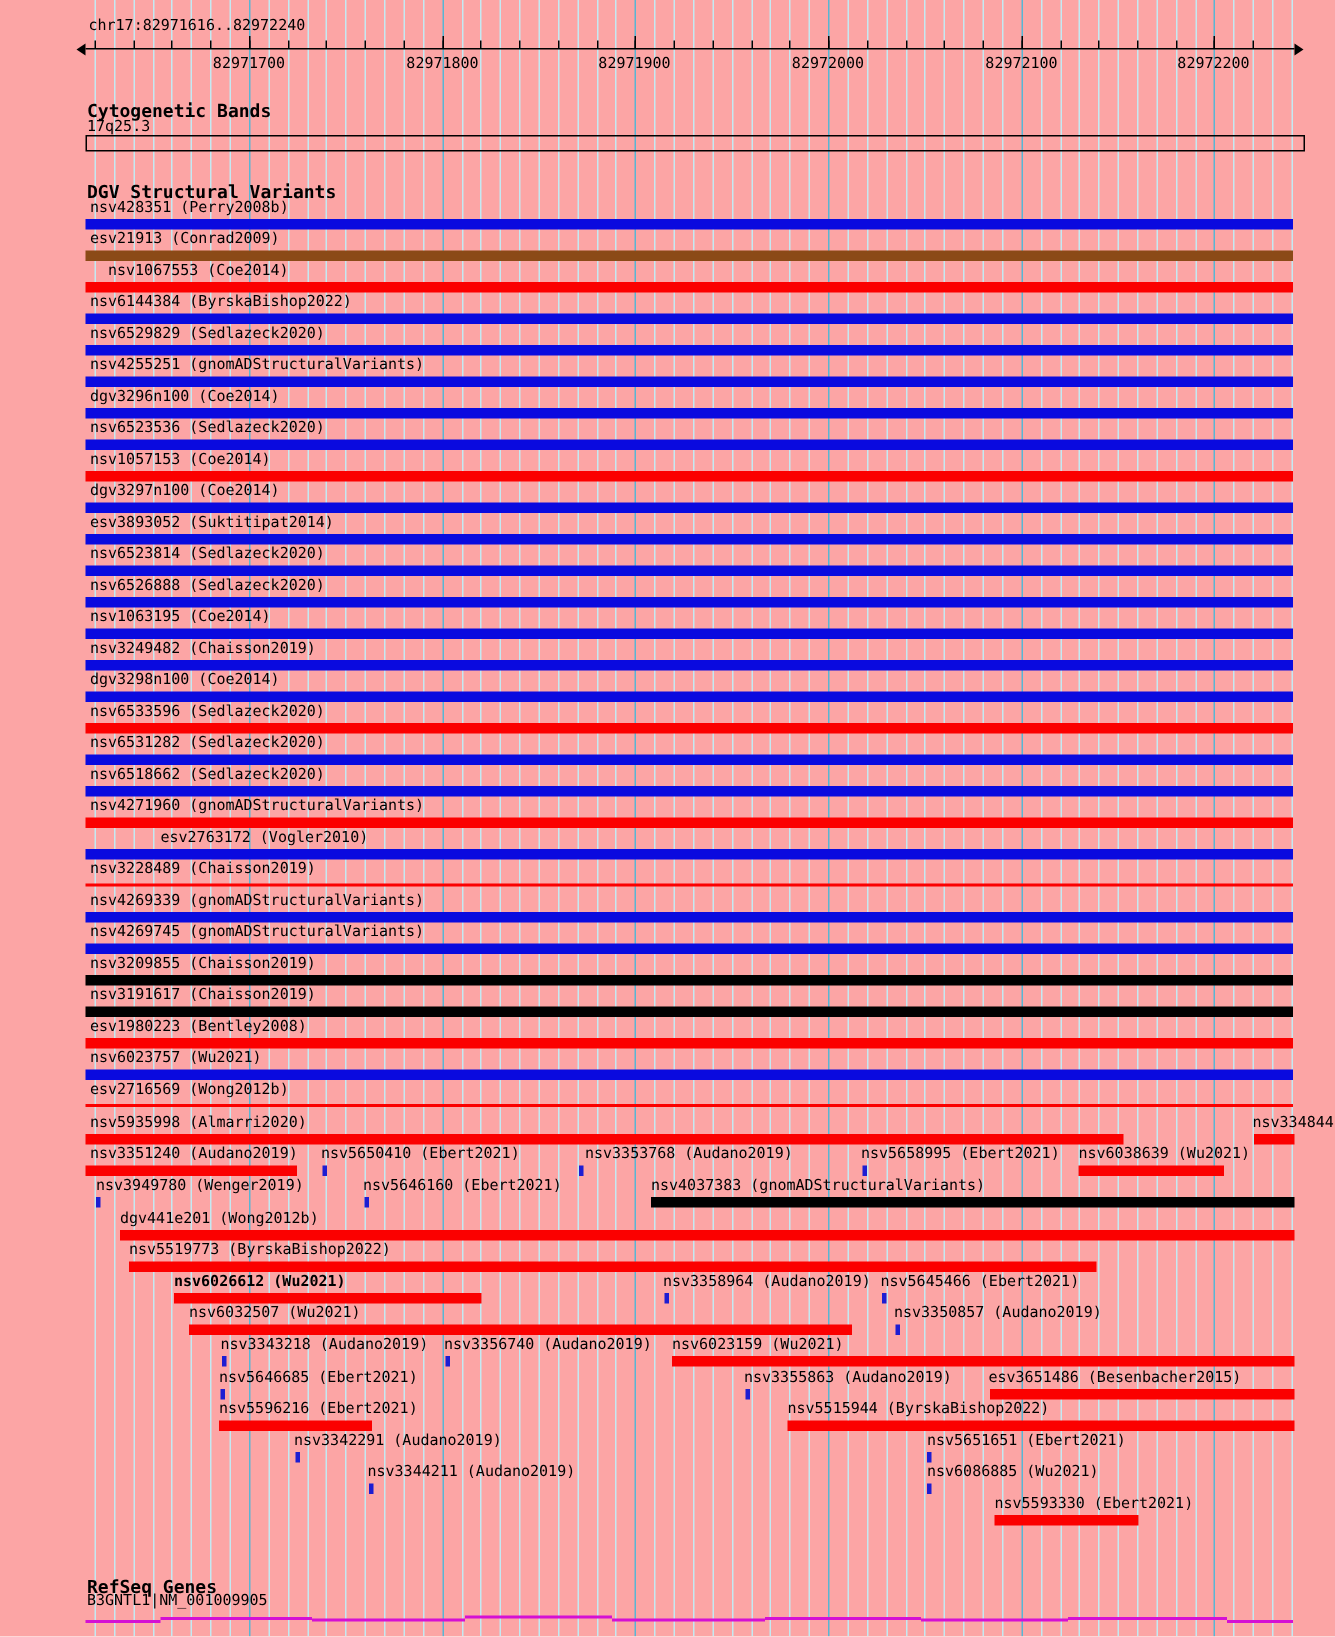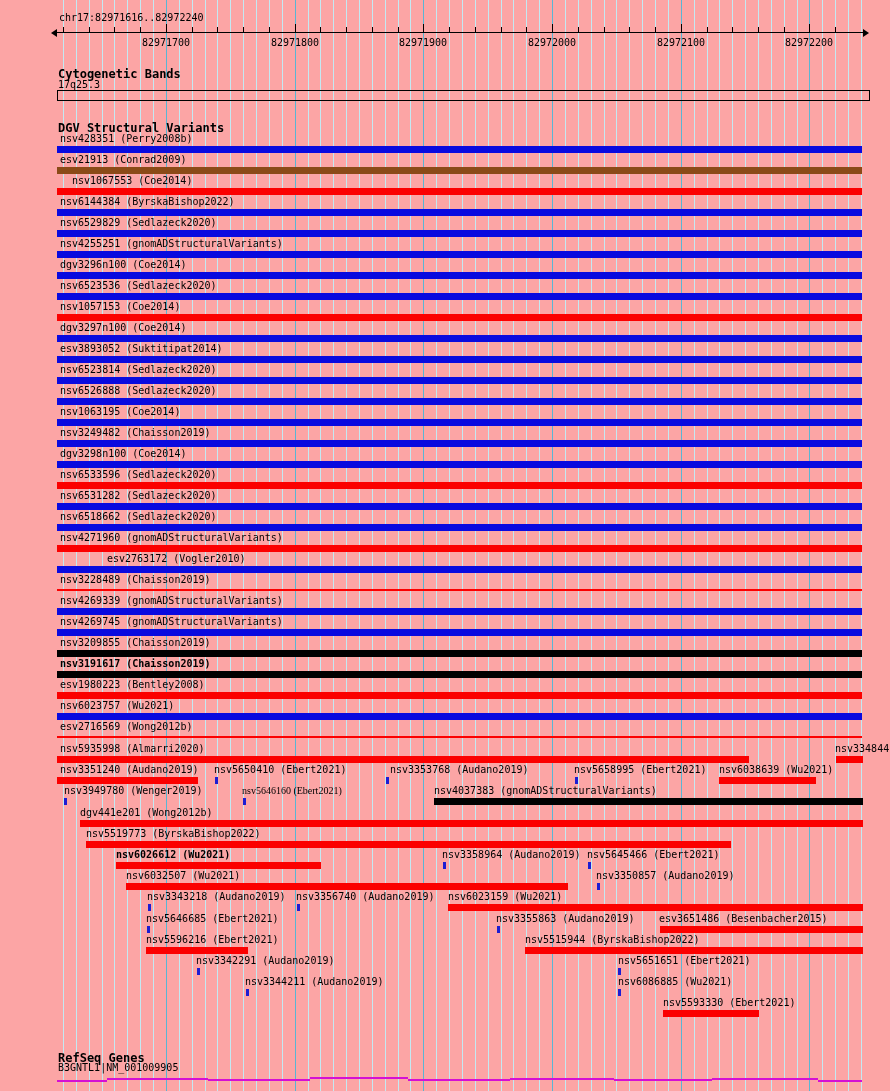--- a/index.html
+++ b/index.html
@@ -188,21 +188,21 @@
       <div class="lbl" style="left: 60px; top: 554px; margin-left: 47px;">esv2763172 (Vogler2010)</div>
       <div class="bar" style="left: 57px; top: 566px; width: 805px; background: rgb(10, 10, 223);"></div>
       <div class="lbl" style="left: 60px; top: 575px;">nsv3228489 (Chaisson2019)</div>
       <div class="thin" style="left: 57px; top: 589px; width: 805px; background: rgb(251, 0, 0);"></div>
       <div class="lbl" style="left: 60px; top: 596px;">nsv4269339 (gnomADStructuralVariants)</div>
       <div class="bar" style="left: 57px; top: 608px; width: 805px; background: rgb(10, 10, 223);"></div>
       <div class="lbl" style="left: 60px; top: 617px;">nsv4269745 (gnomADStructuralVariants)</div>
       <div class="bar" style="left: 57px; top: 629px; width: 805px; background: rgb(10, 10, 223);"></div>
       <div class="lbl" style="left: 60px; top: 638px;">nsv3209855 (Chaisson2019)</div>
       <div class="bar" style="left: 57px; top: 650px; width: 805px; background: rgb(0, 0, 0);"></div>
-      <div class="lbl" style="left: 60px; top: 659px; font-weight: bold;">nsv3191617 (Chaisson2019)</div>
+      <div class="lbl" style="left: 60px; top: 659px;">nsv3191617 (Chaisson2019)</div>
       <div class="bar" style="left: 57px; top: 671px; width: 805px; background: rgb(0, 0, 0);"></div>
       <div class="lbl" style="left: 60px; top: 680px;">esv1980223 (Bentley2008)</div>
       <div class="bar" style="left: 57px; top: 692px; width: 805px; background: rgb(251, 0, 0);"></div>
       <div class="lbl" style="left: 60px; top: 701px;">nsv6023757 (Wu2021)</div>
       <div class="bar" style="left: 57px; top: 713px; width: 805px; background: rgb(10, 10, 223);"></div>
       <div class="lbl" style="left: 60px; top: 722px;">esv2716569 (Wong2012b)</div>
       <div class="thin" style="left: 57px; top: 736px; width: 805px; background: rgb(251, 0, 0);"></div>
       <div class="lbl" style="left: 60px; top: 744px;">nsv5935998 (Almarri2020)</div>
       <div class="bar" style="left: 57px; top: 756px; width: 692px; background: rgb(251, 0, 0);"></div>
       <div class="lbl" style="left: 835px; top: 744px;">nsv334844</div>
@@ -212,21 +212,21 @@
       <div class="lbl" style="left: 214px; top: 765px;">nsv5650410 (Ebert2021)</div>
       <div class="tick" style="left: 215px; top: 777px; background: rgb(29, 29, 210);"></div>
       <div class="lbl" style="left: 390px; top: 765px;">nsv3353768 (Audano2019)</div>
       <div class="tick" style="left: 386px; top: 777px; background: rgb(29, 29, 210);"></div>
       <div class="lbl" style="left: 574px; top: 765px;">nsv5658995 (Ebert2021)</div>
       <div class="tick" style="left: 575px; top: 777px; background: rgb(29, 29, 210);"></div>
       <div class="lbl" style="left: 719px; top: 765px;">nsv6038639 (Wu2021)</div>
       <div class="bar" style="left: 719px; top: 777px; width: 97px; background: rgb(251, 0, 0);"></div>
       <div class="lbl" style="left: 64px; top: 786px;">nsv3949780 (Wenger2019)</div>
       <div class="tick" style="left: 64px; top: 798px; background: rgb(29, 29, 210);"></div>
-      <div class="lbl" style="left: 242px; top: 786px; font-family: Liberation Serif, serif;">nsv5646160 (Ebert2021)</div>
+      <div class="lbl" style="left: 242px; top: 786px;">nsv5646160 (Ebert2021)</div>
       <div class="tick" style="left: 243px; top: 798px; background: rgb(29, 29, 210);"></div>
       <div class="lbl" style="left: 434px; top: 786px;">nsv4037383 (gnomADStructuralVariants)</div>
       <div class="bar" style="left: 434px; top: 798px; width: 429px; background: rgb(0, 0, 0);"></div>
       <div class="lbl" style="left: 80px; top: 808px;">dgv441e201 (Wong2012b)</div>
       <div class="bar" style="left: 80px; top: 820px; width: 783px; background: rgb(251, 0, 0);"></div>
       <div class="lbl" style="left: 86px; top: 829px;">nsv5519773 (ByrskaBishop2022)</div>
       <div class="bar" style="left: 86px; top: 841px; width: 645px; background: rgb(251, 0, 0);"></div>
       <div class="lbl" style="left: 116px; top: 850px; font-weight: bold;">nsv6026612 (Wu2021)</div>
       <div class="bar" style="left: 116px; top: 862px; width: 205px; background: rgb(251, 0, 0);"></div>
       <div class="lbl" style="left: 442px; top: 850px;">nsv3358964 (Audano2019)</div>

